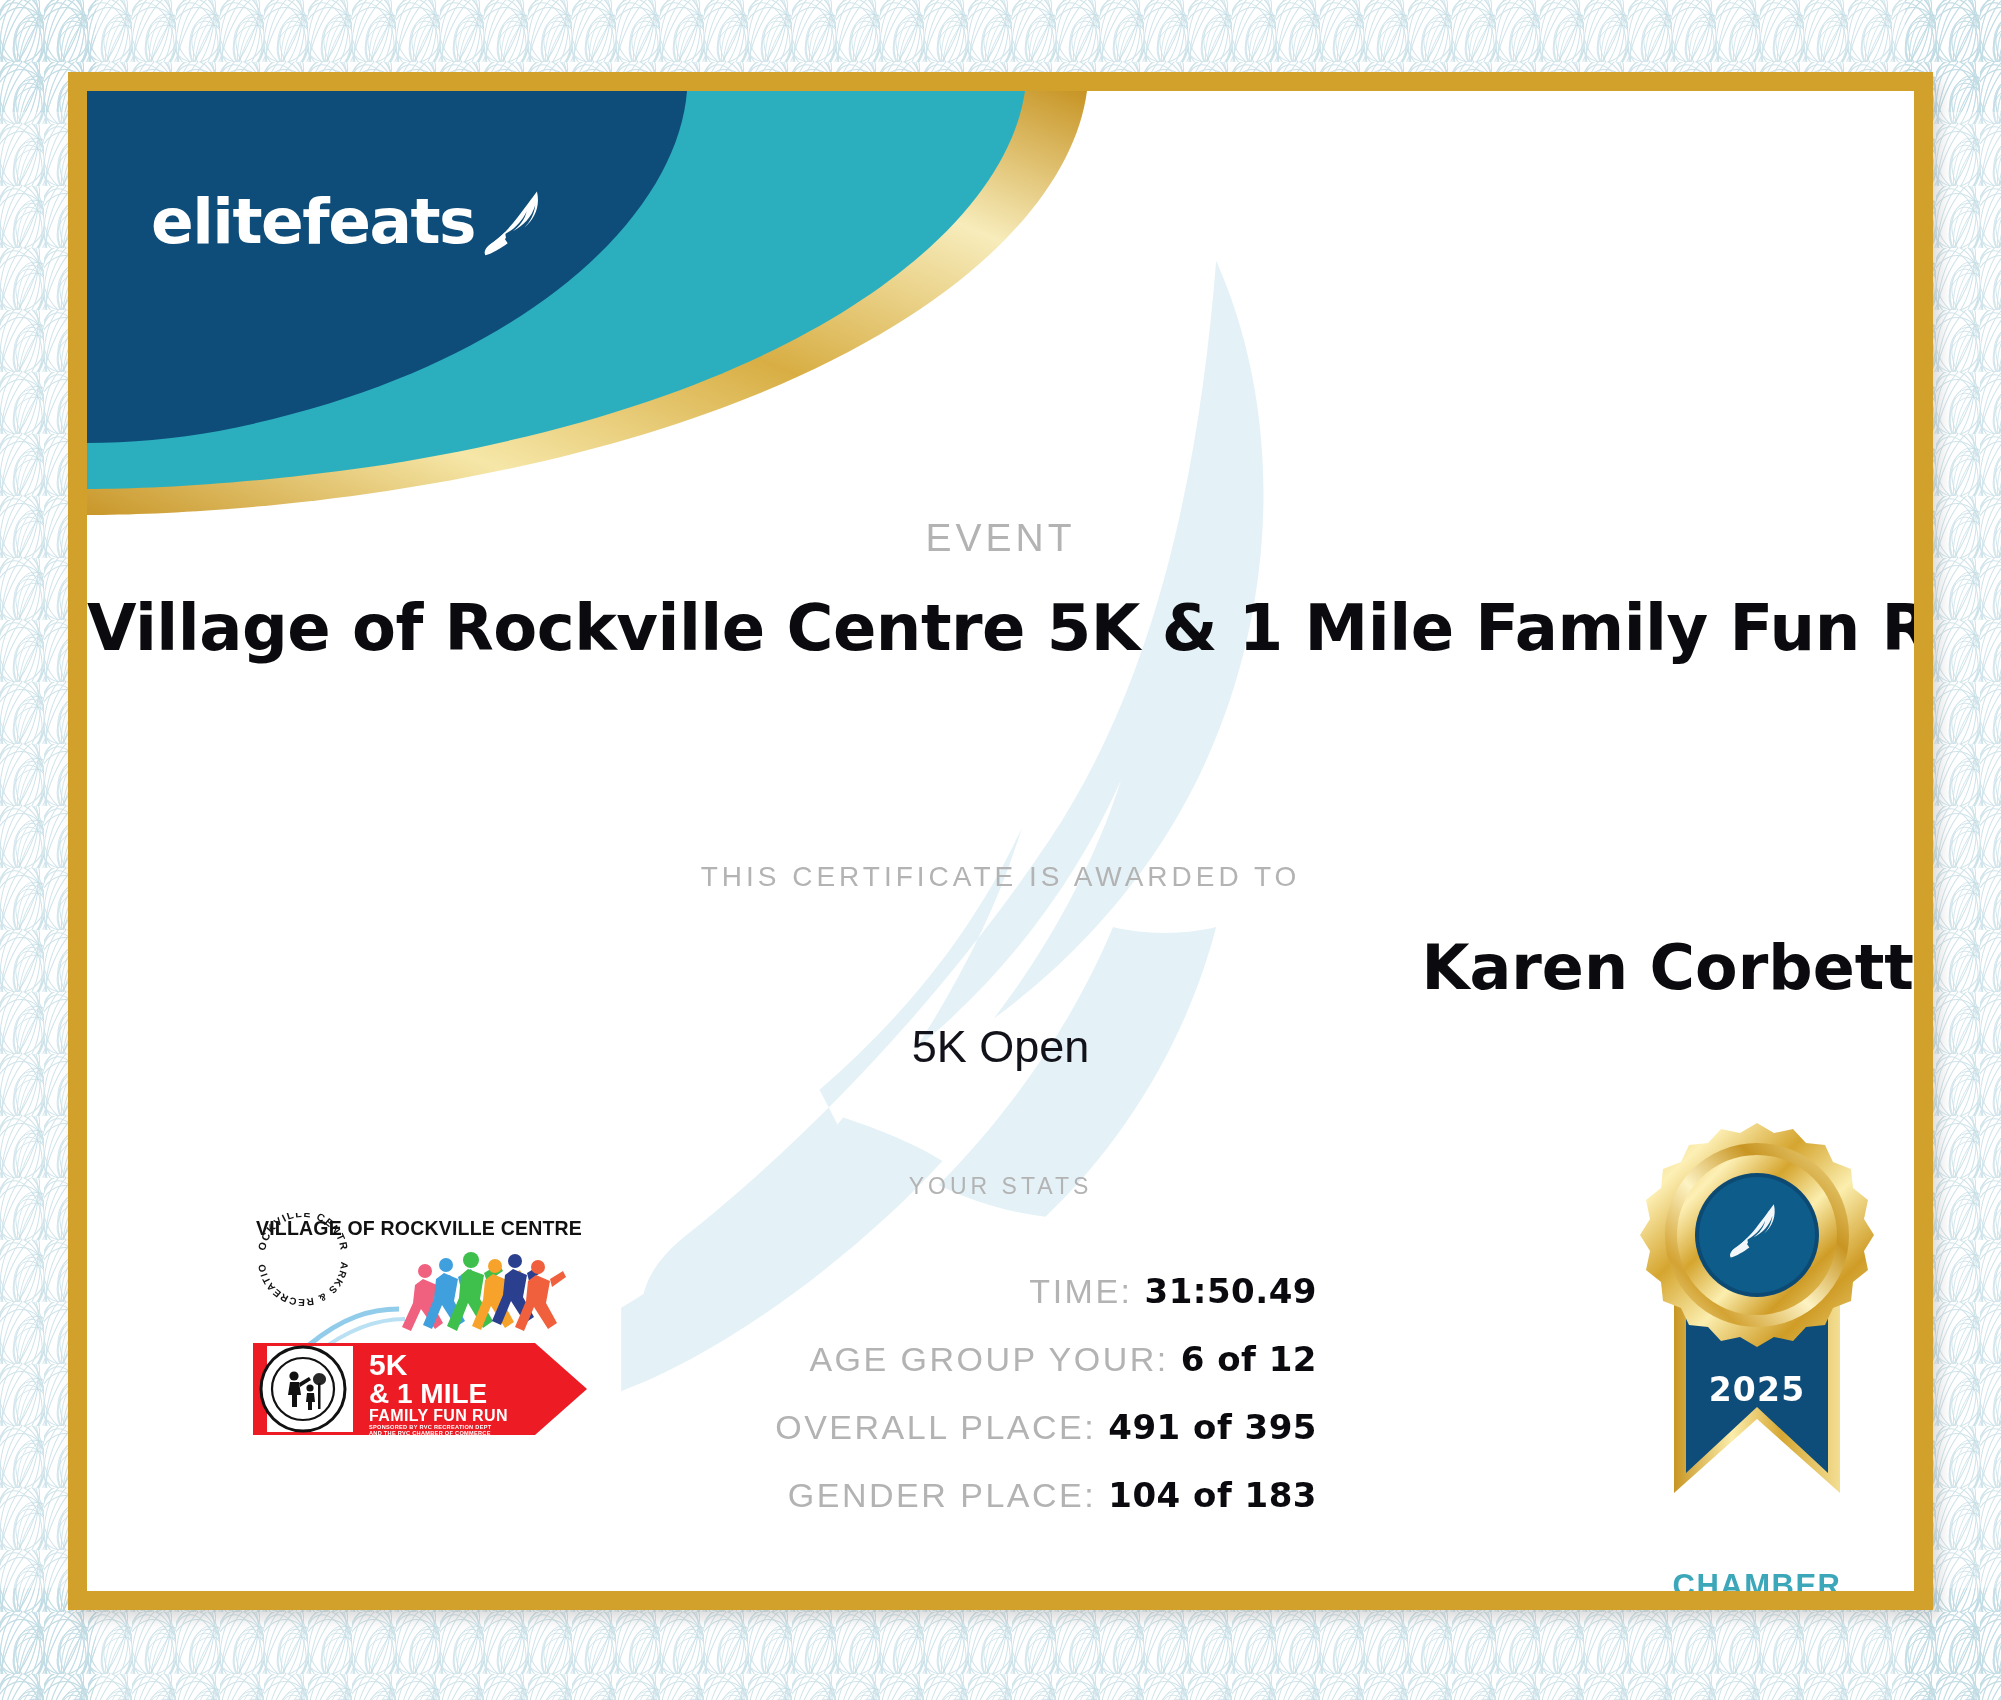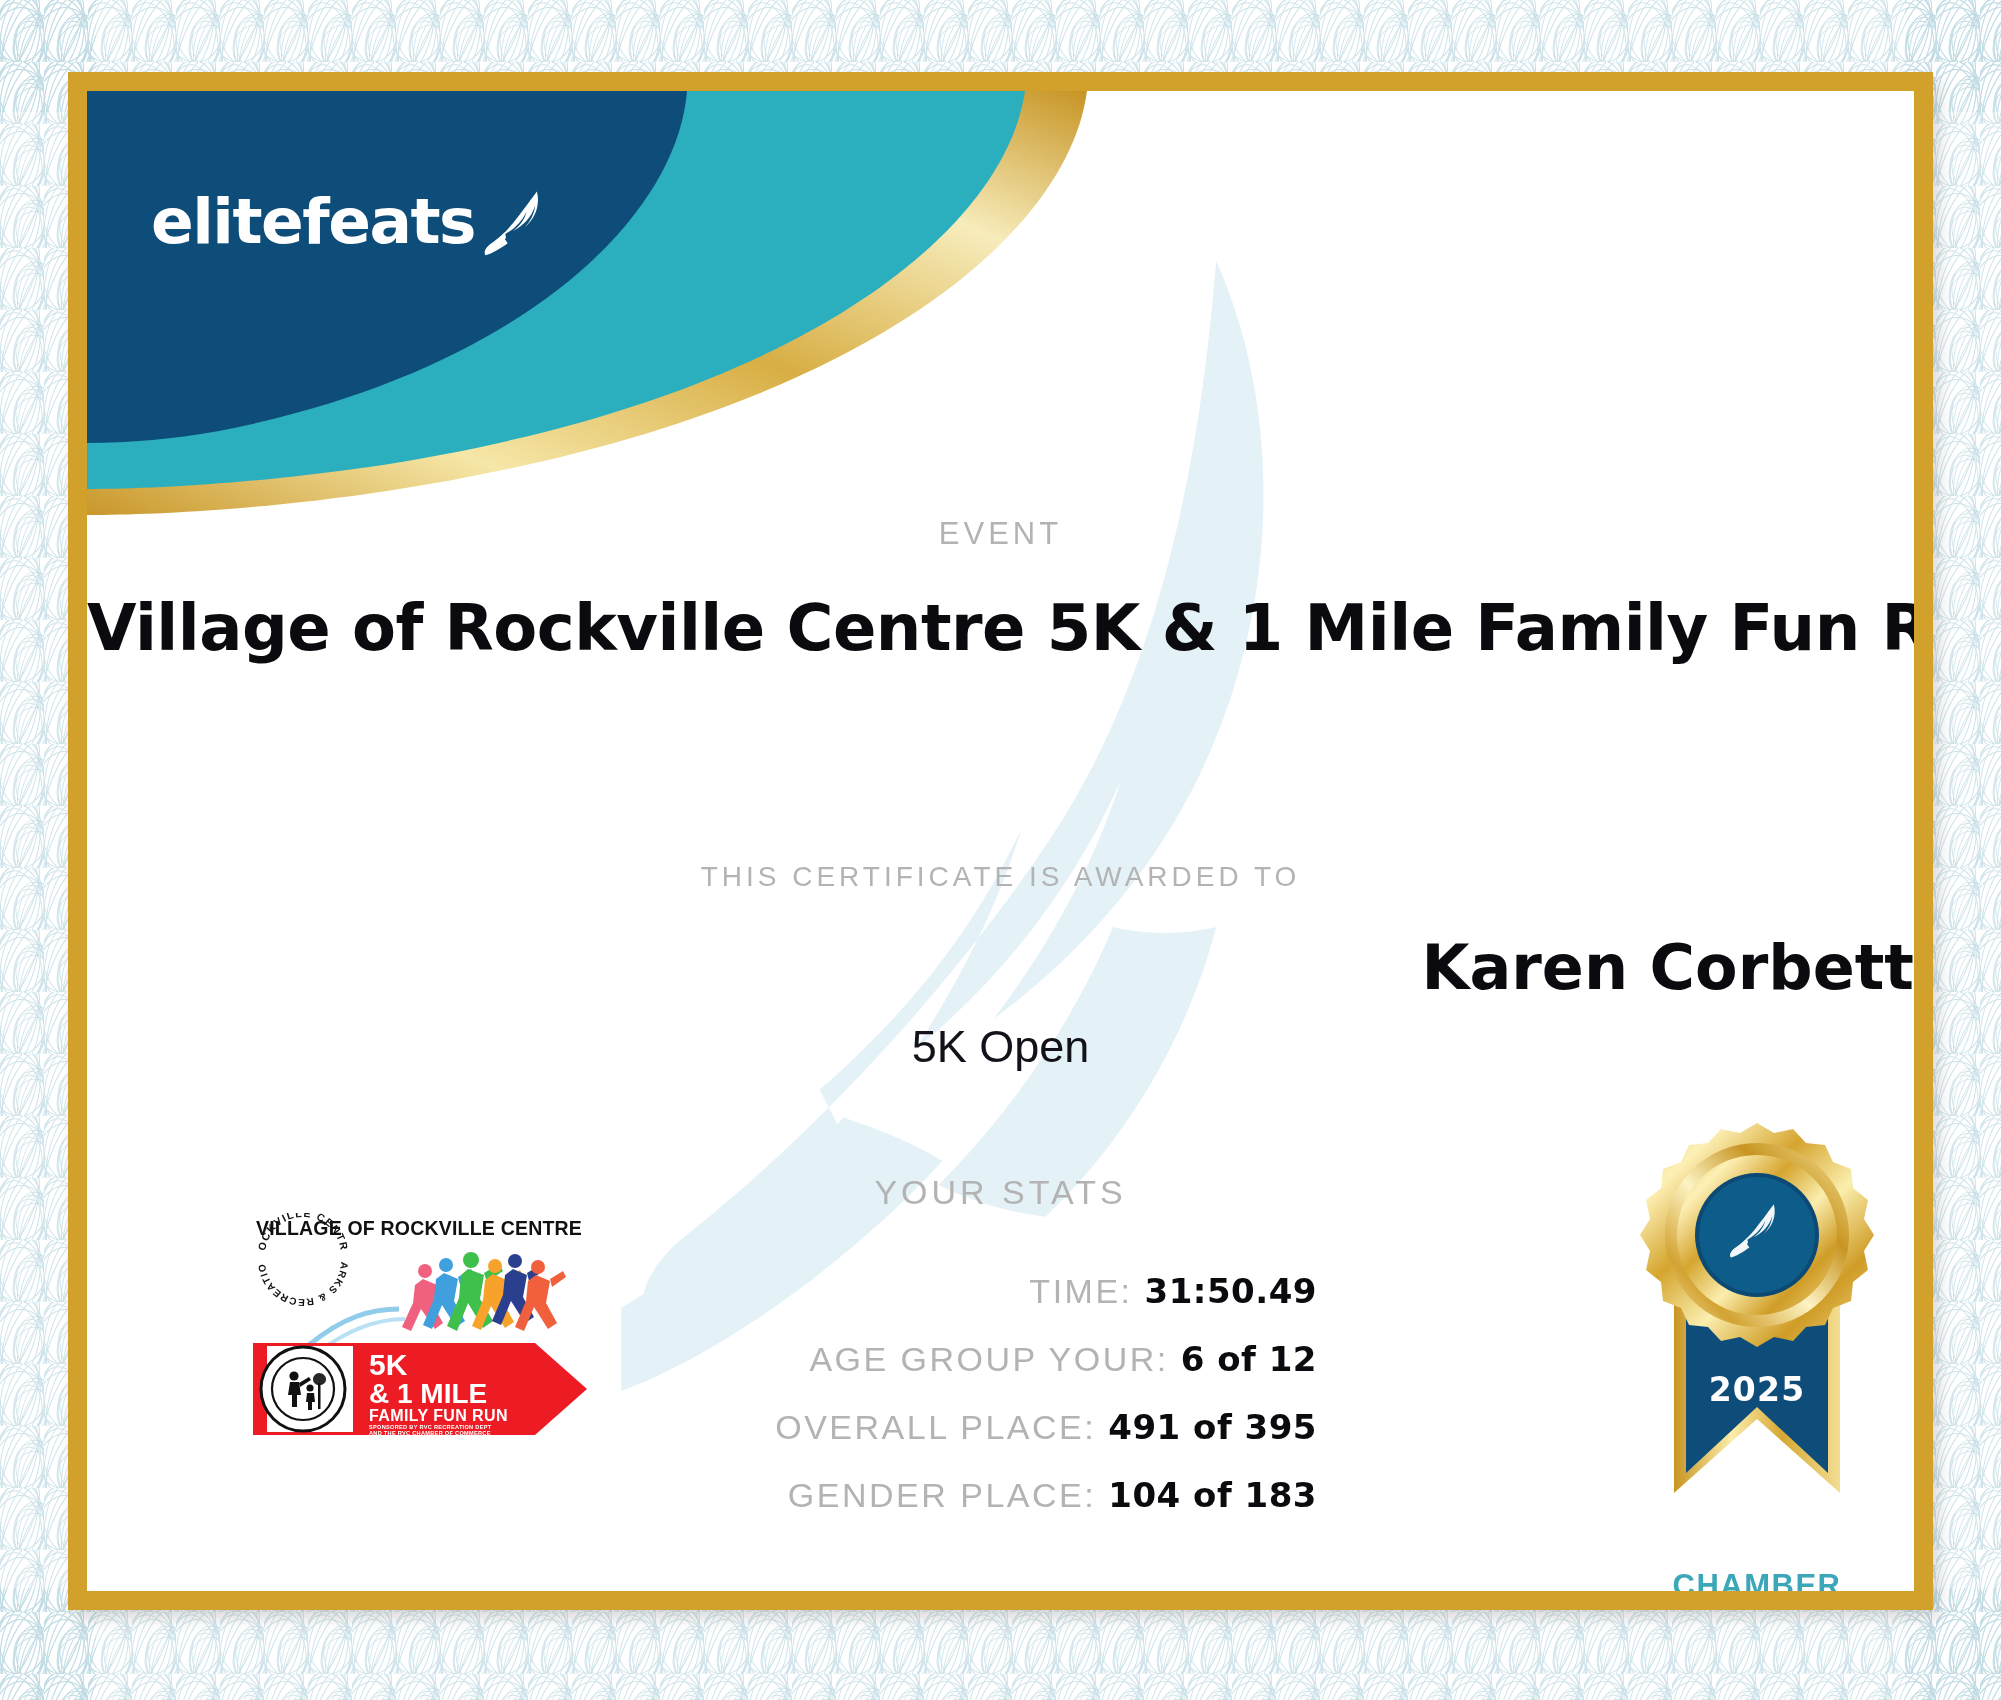--- a/index.html
+++ b/index.html
@@ -65,21 +65,21 @@
   #content{position:absolute;left:0;top:0;width:100%;height:100%;z-index:4;}
 
   .label-muted{
     color:#b3b3b3;
     font-weight:normal;
     letter-spacing:4px;
     text-align:center;
     font-family:"Liberation Sans", sans-serif;
   }
 
-  #event-label{position:absolute;top:425px;left:0;width:100%;font-size:31px;}
+  #event-label{position:absolute;top:425px;left:0;width:100%;font-size:39px;}
 
   #event-title{
     position:absolute;top:500px;left:0;width:100%;
     text-align:center;
     font-size:64px;
     font-weight:bold;
     color:#0b0b0f;
     letter-spacing:-0.5px;
     font-family:"DejaVu Sans", sans-serif;
     white-space:nowrap;
@@ -98,21 +98,21 @@
   }
   #recipient-division{
     position:absolute;top:930px;left:0;width:100%;
     text-align:center;
     font-size:45px;
     font-weight:normal;
     color:#12121a;
     font-family:"Liberation Sans", sans-serif;
   }
 
-  #stats-label{position:absolute;top:1082px;left:0;width:100%;font-size:34px;}
+  #stats-label{position:absolute;top:1082px;left:0;width:100%;font-size:23px;}
 
   #stats-list{
     position:absolute;
     top:1180px;
     left:0;
     width:1230px;
   }
   .stat-row{
     display:flex;
     justify-content:flex-end;

